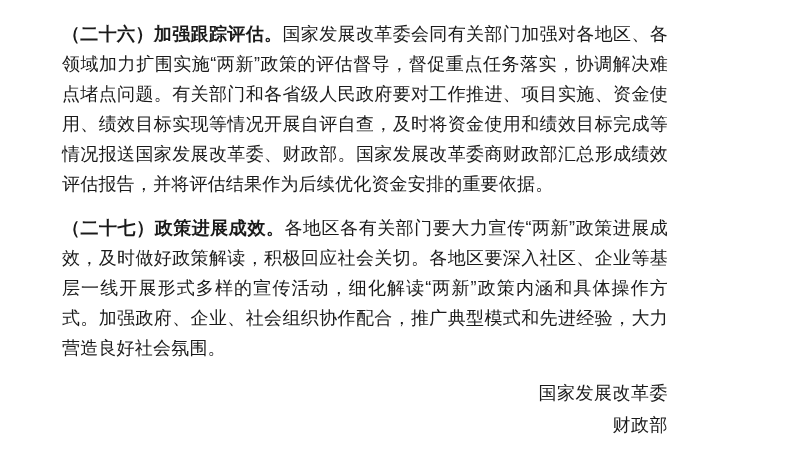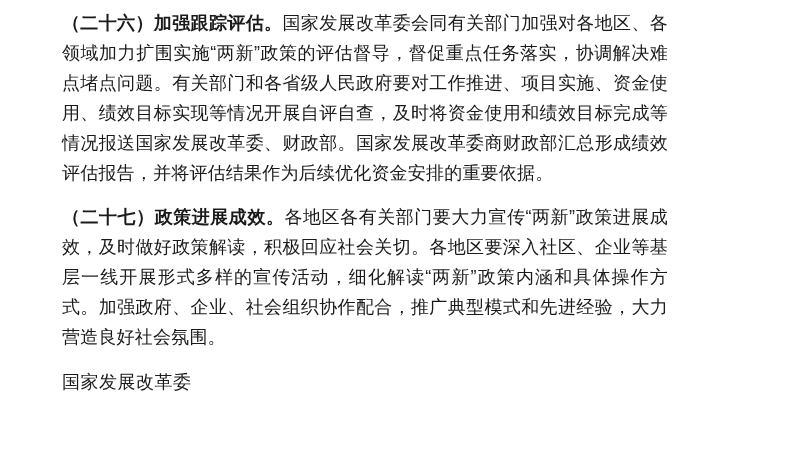--- a/index.html
+++ b/index.html
@@ -10,49 +10,50 @@
   body {
     width: 787px;
     height: 458px;
     overflow: hidden;
     font-family: "Liberation Sans", sans-serif;
     color: #1a1a1a;
   }
   .doc {
     box-sizing: border-box;
     width: 706px;
-    padding: 8px 38px 0 62px;
+    padding: 19px 38px 0 62px;
   }
   .para {
     margin: 0 0 14px 0;
     font-size: 18px;
     line-height: 30px;
     text-align: justify;
     letter-spacing: 0.2px;
   }
   .para .lead {
     font-weight: bold;
   }
   .signature {
     margin-top: 8px;
     font-size: 18px;
     line-height: 32px;
-    text-align: left;
+    text-align: right;
     letter-spacing: 0.5px;
   }
   .signature .sig-line {
     white-space: nowrap;
   }
 </style>
 </head>
 <body>
 
 <div class="doc">
 
   <p class="para"><strong class="lead">（二十六）加强跟踪评估。</strong><span>国家发展改革委会同有关部门加强对各地区、各领域加力扩围实施“两新”政策的评估督导，督促重点任务落实，协调解决难点堵点问题。有关部门和各省级人民政府要对工作推进、项目实施、资金使用、绩效目标实现等情况开展自评自查，及时将资金使用和绩效目标完成等情况报送国家发展改革委、财政部。国家发展改革委商财政部汇总形成绩效评估报告，并将评估结果作为后续优化资金安排的重要依据。</span></p>
 
   <p class="para"><strong class="lead">（二十七）政策进展成效。</strong><span>各地区各有关部门要大力宣传“两新”政策进展成效，及时做好政策解读，积极回应社会关切。各地区要深入社区、企业等基层一线开展形式多样的宣传活动，细化解读“两新”政策内涵和具体操作方式。加强政府、企业、社会组织协作配合，推广典型模式和先进经验，大力营造良好社会氛围。</span></p>
 
   <div class="signature">
     <div class="sig-line">国家发展改革委</div>
+    <div class="sig-line">财政部</div>
   </div>
 
 </div>
 
 </body></html>

